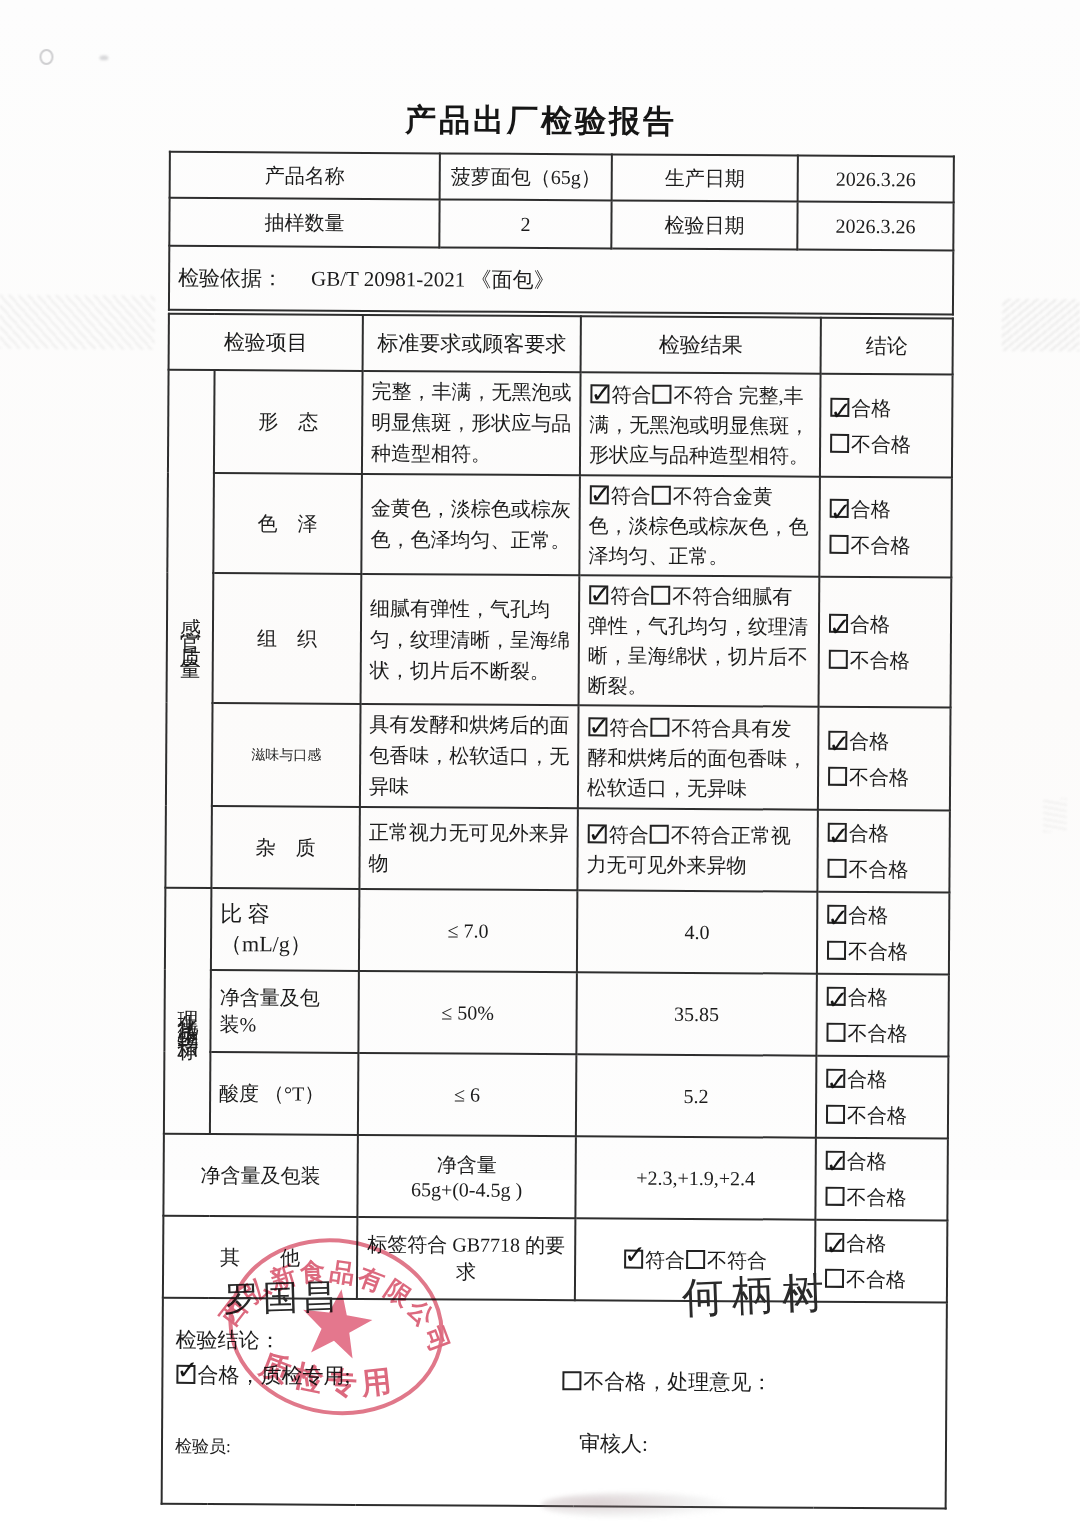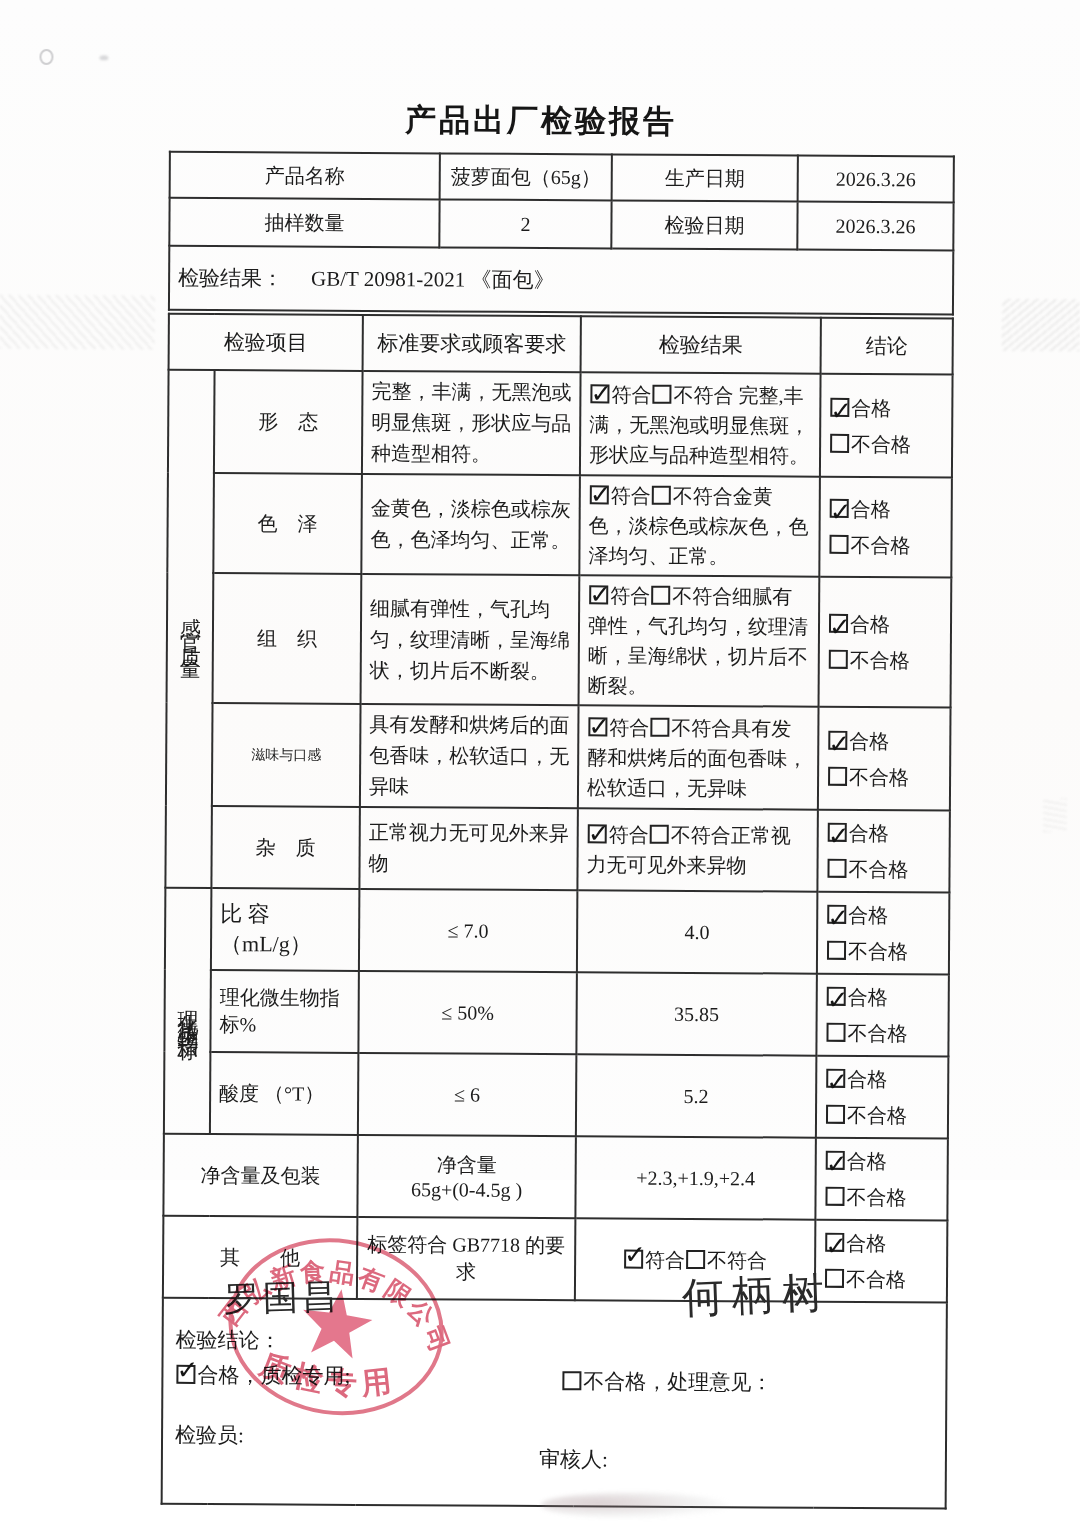--- a/index.html
+++ b/index.html
@@ -55,22 +55,22 @@
     font-family:"DejaVu Sans",sans-serif;
   }
   .concl-line{white-space:nowrap;line-height:1.8;}
   .basis-cell{padding:18px 10px 18px 10px;font-size:21px;}
   .basis-cell .val{margin-left:28px;}
   
   td.footer-cell{height:196px;padding:0;position:relative;vertical-align:top;}
   .f-label{position:absolute;left:12px;top:27px;font-size:21px;}
   .f-pass{position:absolute;left:12px;top:62px;font-size:21px;}
   .f-fail{position:absolute;left:398px;top:66px;font-size:21px;}
-  .f-inspector{position:absolute;left:12px;top:122px;font-size:21px;}
-  .f-reviewer{position:absolute;left:376px;top:128px;font-size:21px;margin-top:16px;}
+  .f-inspector{position:absolute;left:12px;top:136px;font-size:17px;}
+  .f-reviewer{position:absolute;left:416px;top:128px;font-size:21px;}
   .sig{
     font-family:"DejaVu Sans",sans-serif;
     color:#2a2a2a;
   }
   .sig-a{position:absolute;left:230px;top:1276px;font-size:35px;letter-spacing:4px;transform:rotate(-2deg);z-index:3;}
   .sig-b{position:absolute;left:688px;top:1266px;font-size:42px;letter-spacing:8px;transform:rotate(-2.5deg);z-index:3;}
   
   .stamp{
     position:absolute;left:222px;top:1232px;width:240px;height:196px;
     z-index:4;opacity:.88;mix-blend-mode:multiply;
@@ -120,21 +120,21 @@
         <td class="c">2026.3.26</td>
       </tr>
       <tr style="height:48px">
         <td class="c">抽样数量</td>
         <td class="c">2</td>
         <td class="c">检验日期</td>
         <td class="c">2026.3.26</td>
       </tr>
       <tr style="height:64px">
         <td colspan="4" class="basis-cell">
-          <span>检验结果：</span><span class="val">GB/T 20981-2021 《面包》</span>
+          <span>检验依据：</span><span class="val">GB/T 20981-2021 《面包》</span>
         </td>
       </tr>
     </tbody>
       </table>
 
     <table class="rpt main">
       <colgroup>
         <col style="width:46px">
           <col style="width:148px">
         <col style="width:218px">
@@ -219,21 +219,21 @@
         <td style="font-size:22px">比 容（mL/g）</td>
         <td class="c">≤ 7.0</td>
         <td class="c">4.0</td>
         <td>
           <div class="concl-line"><span class="cb ck"></span><span>合格</span></div>
           <div class="concl-line"><span class="cb"></span><span>不合格</span></div>
         </td>
       </tr>
 
       <tr style="height:72px">
-        <td>理化微生物指标%</td>
+        <td>净含量及包装%</td>
         <td class="c">≤ 50%</td>
         <td class="c">35.85</td>
         <td>
           <div class="concl-line"><span class="cb ck"></span><span>合格</span></div>
           <div class="concl-line"><span class="cb"></span><span>不合格</span></div>
         </td>
       </tr>
 
       <tr style="height:74px">
         <td>酸度 （°T）</td>

